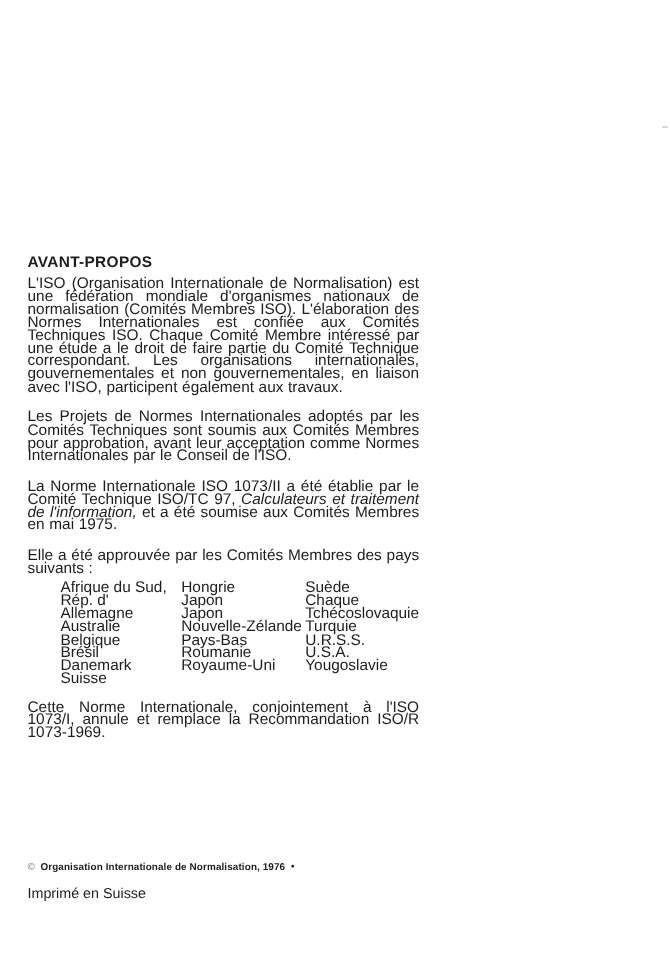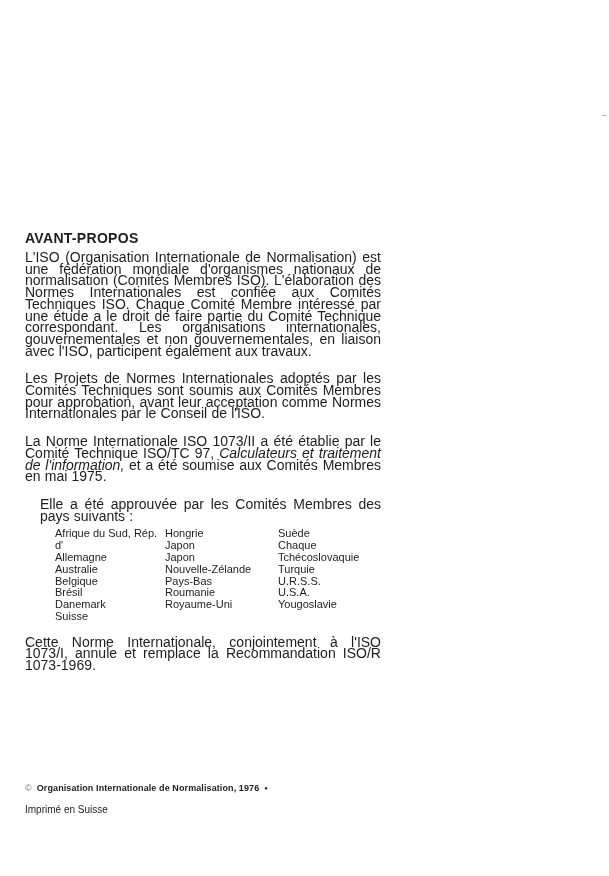--- a/index.html
+++ b/index.html
@@ -30,29 +30,29 @@
     }
 
     .para {
       font-size: 14px;
       line-height: 11.7px;
       text-align: justify;
       margin: 0 0 16px 0;
       word-spacing: 0.3px;
     }
 
-    .para.tight { margin-bottom: 6px; margin-left: 15px; }
+    .para.tight { margin-bottom: 6px; }
 
     .italic { font-style: italic; }
 
     .country-list {
       display: flex;
       padding-left: 30px;
       margin: 0 0 14px 0;
-      font-size: 11px;
+      font-size: 14px;
       line-height: 11.8px;
     }
     .country-col {
       list-style: none;
       margin: 0;
       padding: 0;
     }
     .country-col.c1 { width: 110px; }
     .country-col.c2 { width: 113px; }
     .country-col.c3 { flex: 1; }
@@ -75,21 +75,21 @@
     }
     .footer-bullet {
       font-size: 6px;
       line-height: 9px;
     }
 
     .footer-printed {
       position: absolute;
       top: 804px;
       left: 25px;
-      font-size: 10px;
+      font-size: 13px;
       font-weight: normal;
     }
 
     .scan-artifact {
       position: absolute;
       top: 115px;
       right: 2px;
       width: 5px;
       height: 1px;
       background: #b5b5b5;

